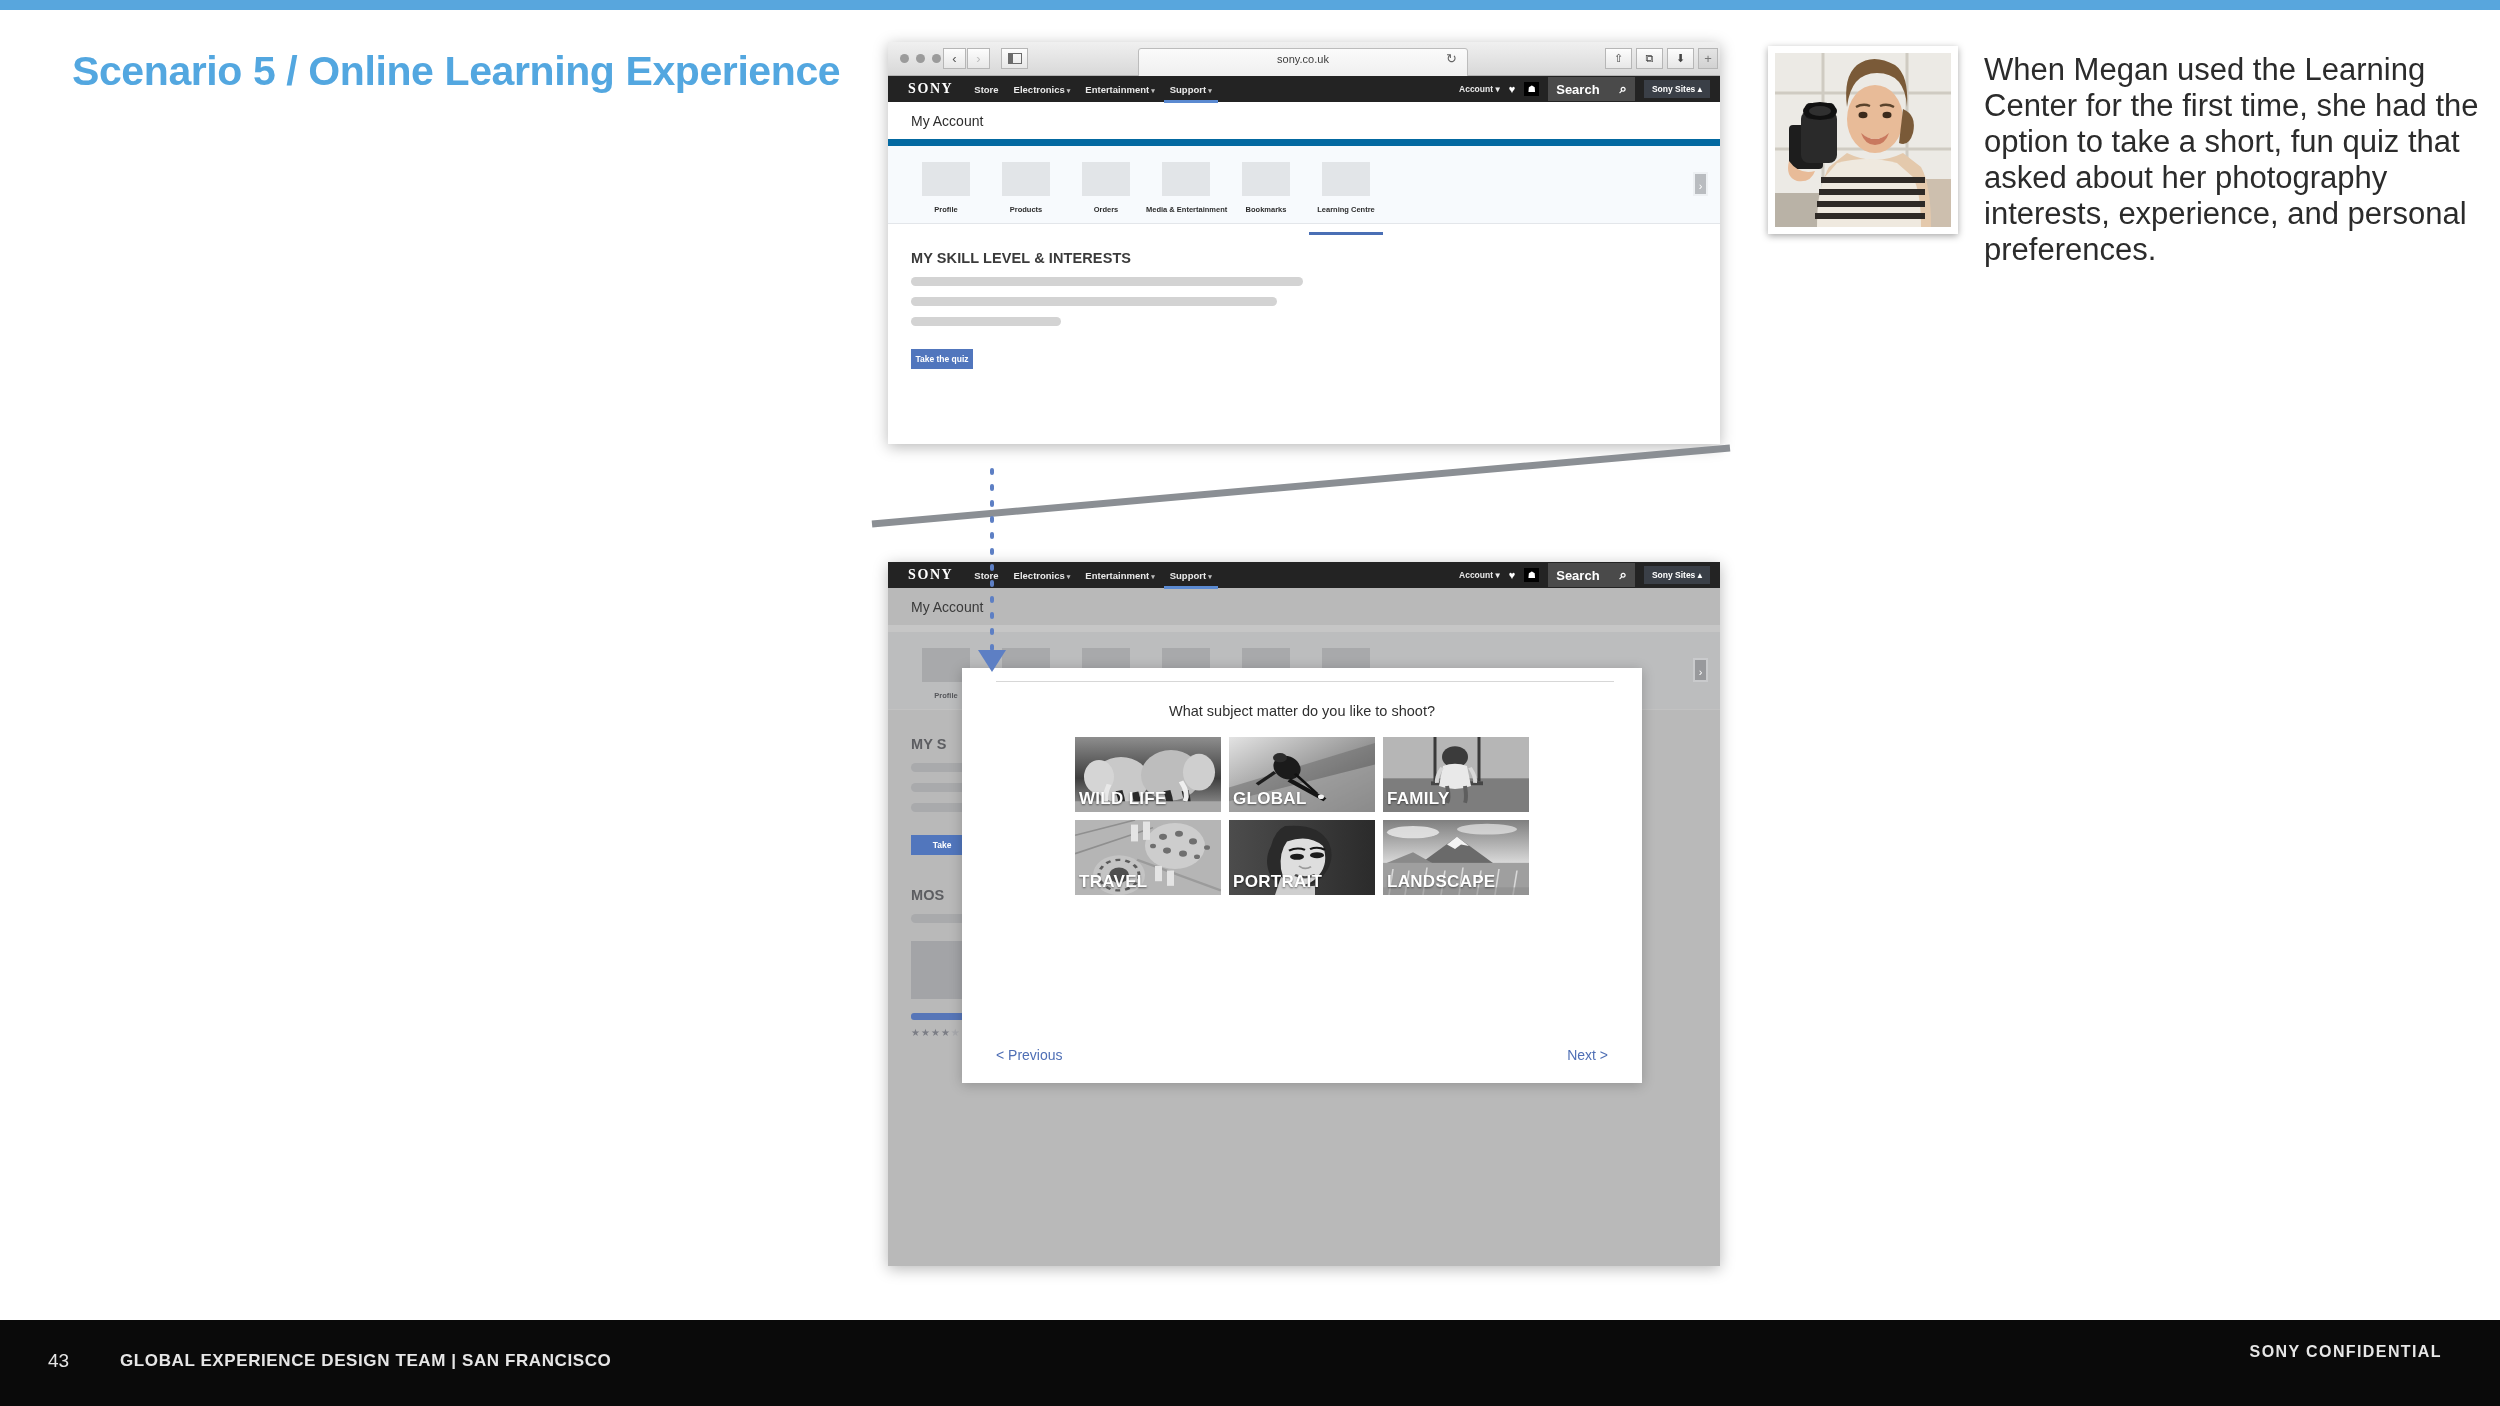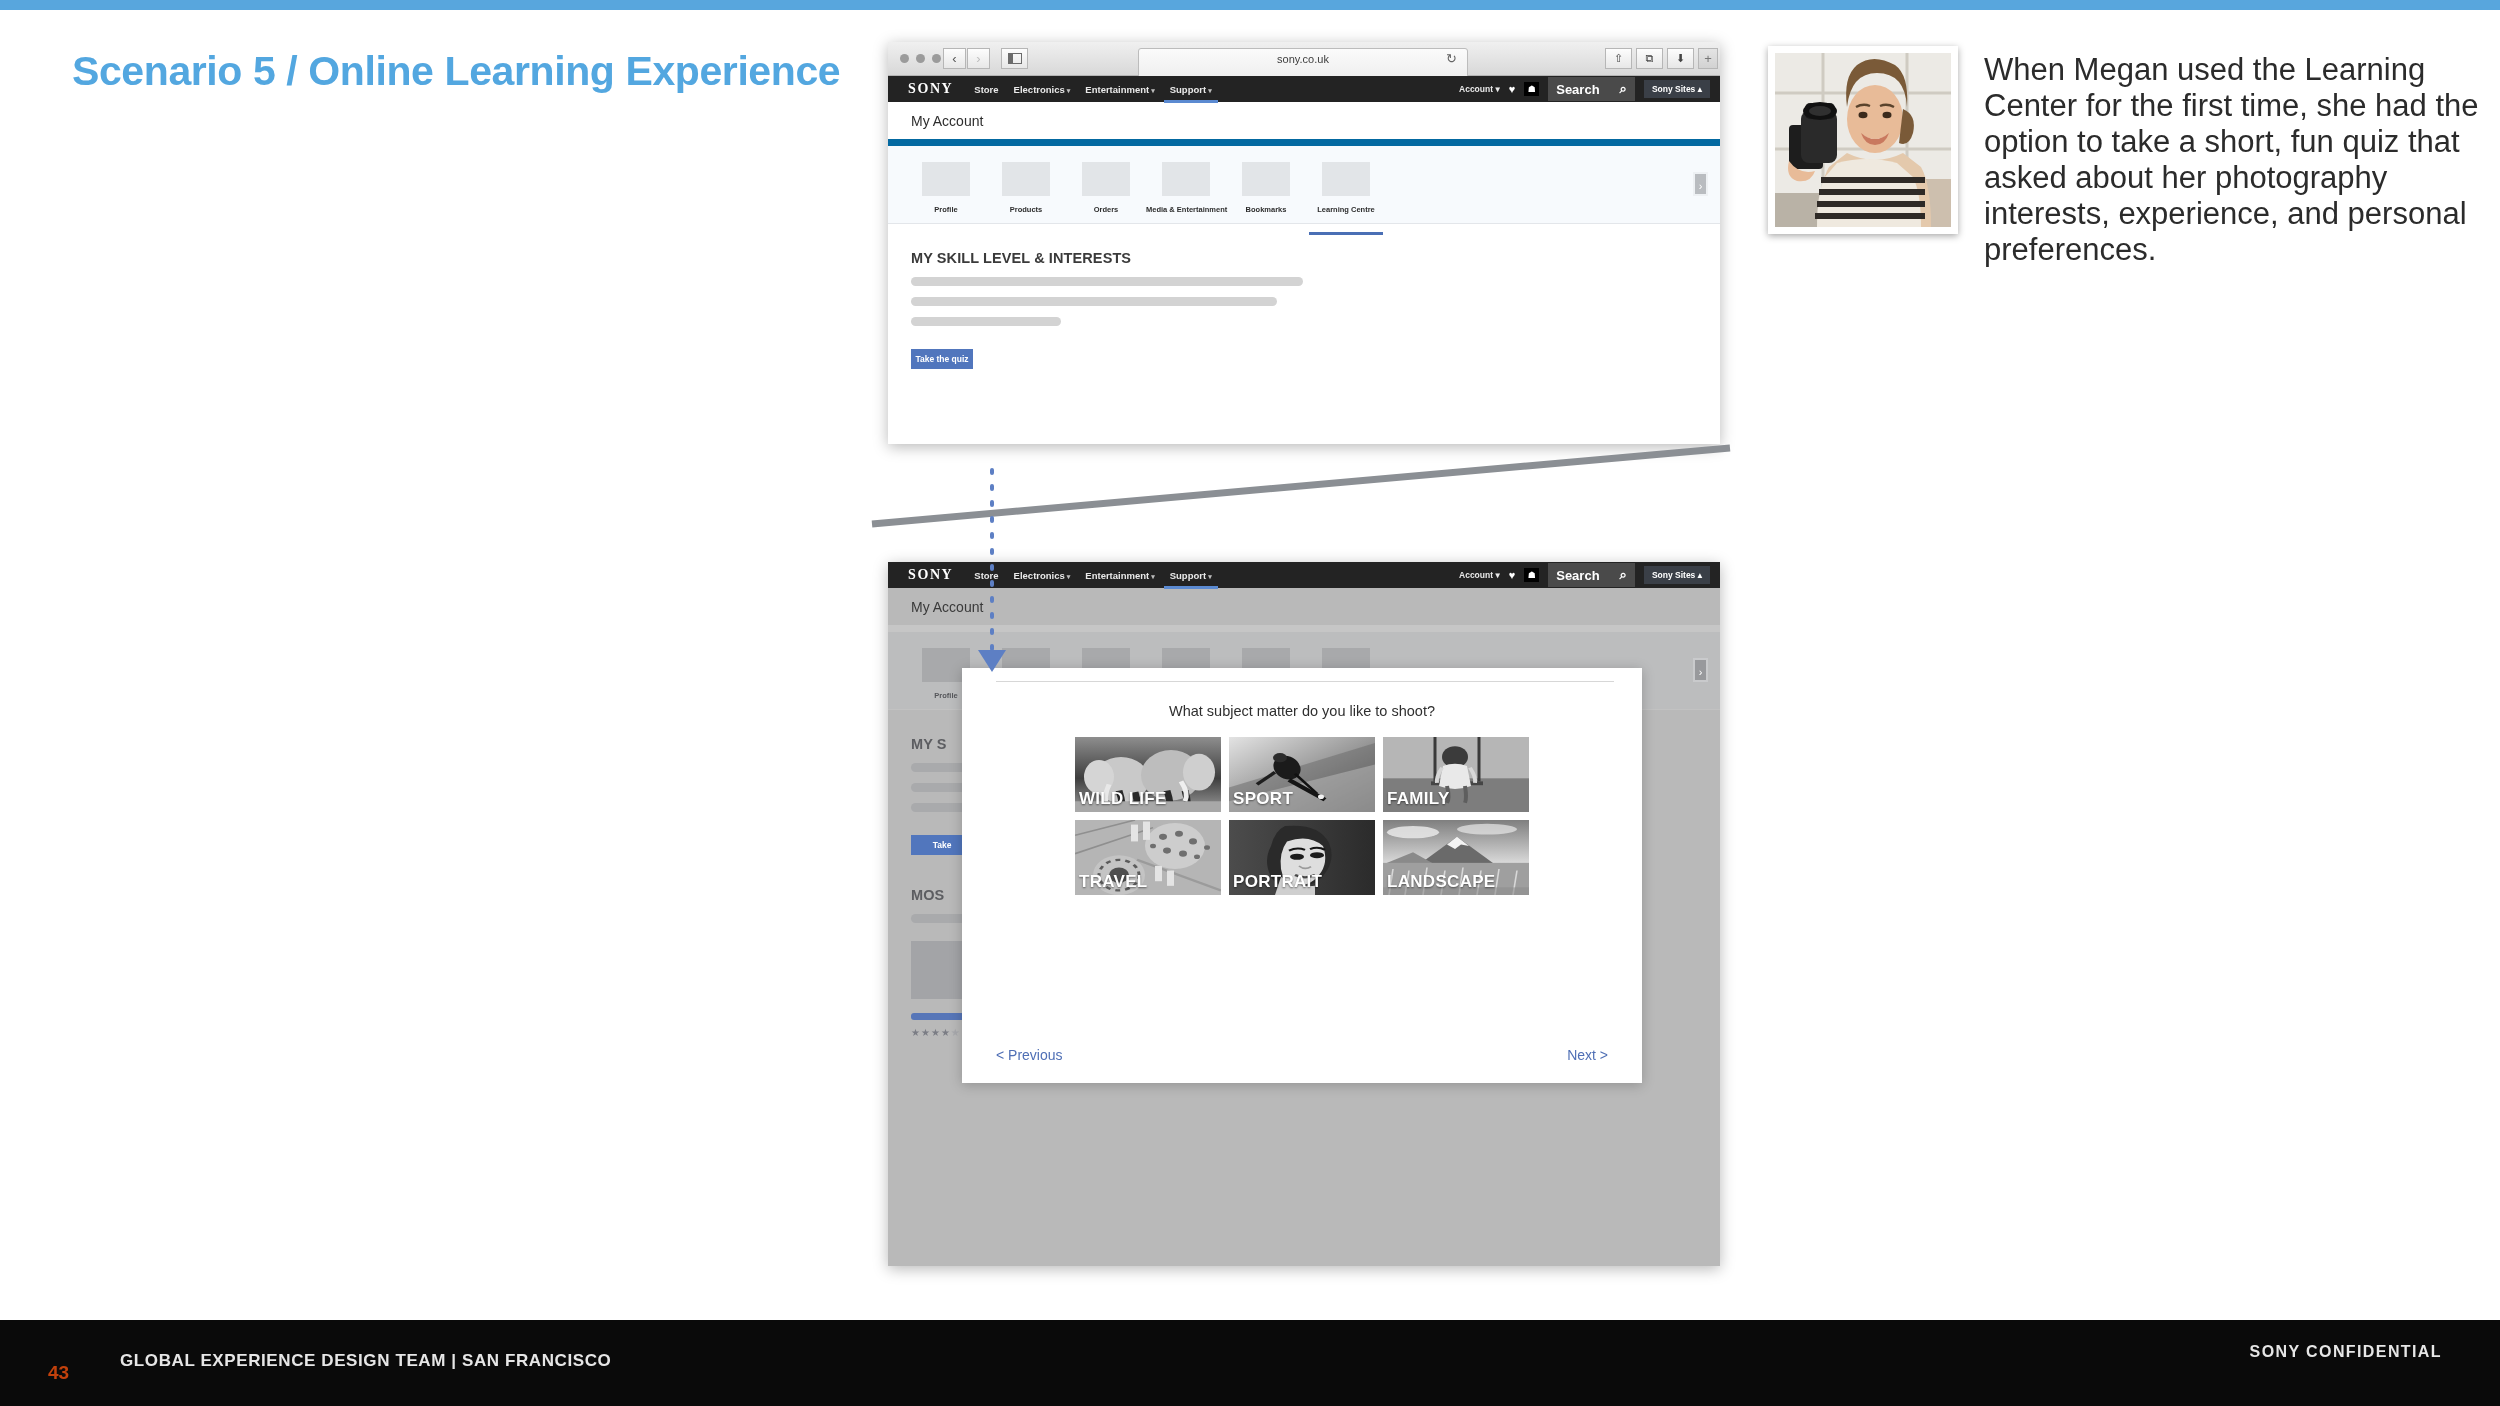--- a/index.html
+++ b/index.html
@@ -23,22 +23,22 @@
     font-size: 41px; font-weight: 700; color: #53a7e0;
     letter-spacing: -0.4px; white-space: nowrap;
   }
 
   
   .footer {
     position: absolute; left: 0; top: 1320px; width: 2500px; height: 86px;
     background: #0a0a0a;
   }
   .footer-page {
-    position: absolute; left: 48px; top: 42px;
-    color: #c2410c; font-size: 19px; font-weight: 700;
+    position: absolute; left: 48px; top: 30px;
+    color: #e5e5e5; font-size: 19px; font-weight: 400;
   }
   .footer-team {
     position: absolute; left: 120px; top: 31px;
     color: #e6e6e6; font-size: 17px; font-weight: 700; letter-spacing: 0.6px;
   }
   .footer-conf {
     position: absolute; right: 58px; top: 23px;
     color: #e6e6e6; font-size: 16px; font-weight: 700; letter-spacing: 1.4px;
   }
 
@@ -487,21 +487,21 @@
         <rect width="146" height="98" fill="url(#gsp)"></rect>
         <path d="M0 66 L146 8 L146 98 L0 98 Z" fill="#6d6d6d" opacity="0.55"></path>
         <path d="M0 84 L146 36 L146 98 L0 98 Z" fill="#cfcfcf" opacity="0.4"></path>
         <ellipse cx="58" cy="40" rx="13" ry="16" fill="#1b1b1b" transform="rotate(-25 58 40)"></ellipse>
         <ellipse cx="51" cy="27" rx="7" ry="6" fill="#2c2c2c"></ellipse>
         <path d="M46 46 L28 62" stroke="#1e1e1e" stroke-width="4"></path>
         <path d="M66 48 L88 74" stroke="#111" stroke-width="3"></path>
         <path d="M60 56 L96 82" stroke="#141414" stroke-width="5"></path>
         <circle cx="92" cy="78" r="3" fill="#f2f2f2"></circle>
       </svg>
-      <div class="tl-label">SPORT</div>
+      <div class="tl-label">GLOBAL</div>
     </div>
 
     <div class="tile">
       <svg class="art" viewBox="0 0 146 98" preserveAspectRatio="none">
         <rect width="146" height="98" fill="#9b9b9b"></rect>
         <rect y="52" width="146" height="46" fill="#7d7d7d"></rect>
         <rect y="0" width="146" height="54" fill="#b6b6b6"></rect>
         <path d="M52 0 L52 58 M96 0 L96 58" stroke="#3a3a3a" stroke-width="3"></path>
         <rect x="48" y="58" width="52" height="5" fill="#454545"></rect>
         <ellipse cx="72" cy="26" rx="13" ry="14" fill="#3b3b3b"></ellipse>

